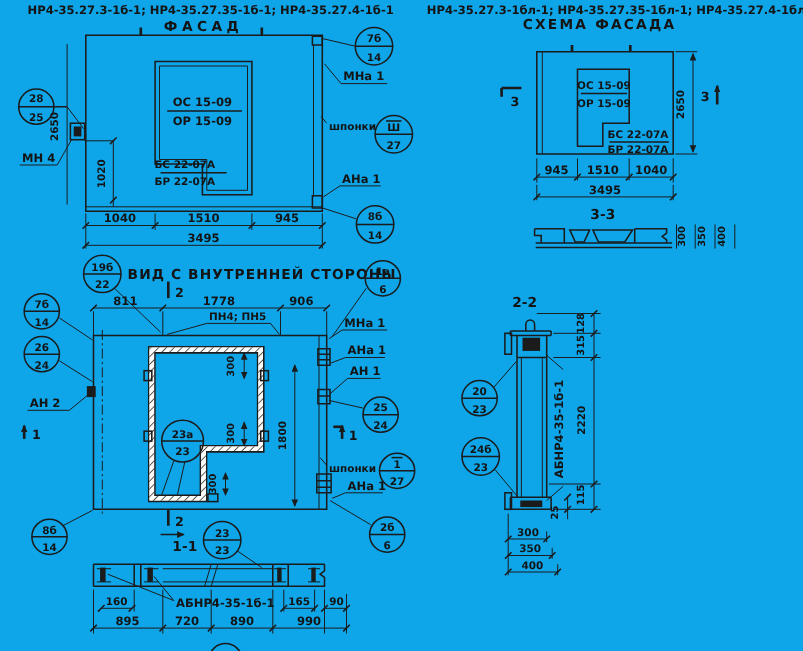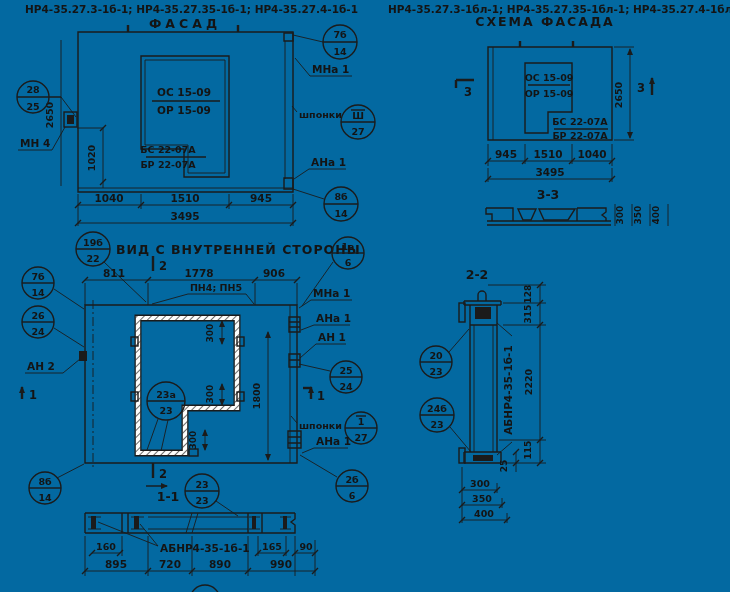--- a/index.html
+++ b/index.html
@@ -1,16 +1,16 @@
 <!DOCTYPE html>
 <html><head>
 <meta charset="utf-8">
 <style>
   html,body{margin:0;padding:0;background:#e8e8e8;}
-  #canvas{position:relative;width:730px;height:592px;background:#0369a1;overflow:hidden;}
+  #canvas{position:relative;width:730px;height:592px;background:#0ea5e9;overflow:hidden;}
   svg{position:absolute;left:0;top:0;}
   svg .ln{stroke:#1b1b1b;fill:none;stroke-width:1.4;stroke-linecap:butt;}
   svg .ln2{stroke:#1b1b1b;fill:none;stroke-width:2.4;}
   svg .thin{stroke:#1b1b1b;fill:none;stroke-width:0.9;}
   svg .wh{stroke:#fdfdfb;fill:none;}
   svg .fl{fill:#1b1b1b;stroke:none;}
   svg .dd{stroke-dasharray:9 3 2 3;}
   svg text{fill:#141414;font-family:"DejaVu Sans","Liberation Sans",sans-serif;font-weight:700;}
   .t8{font-size:9px}.t9{font-size:9.5px}.t10{font-size:10.5px}.t11{font-size:11.5px}.t12{font-size:12.5px}
   .mid{text-anchor:middle}.st{text-anchor:start}

